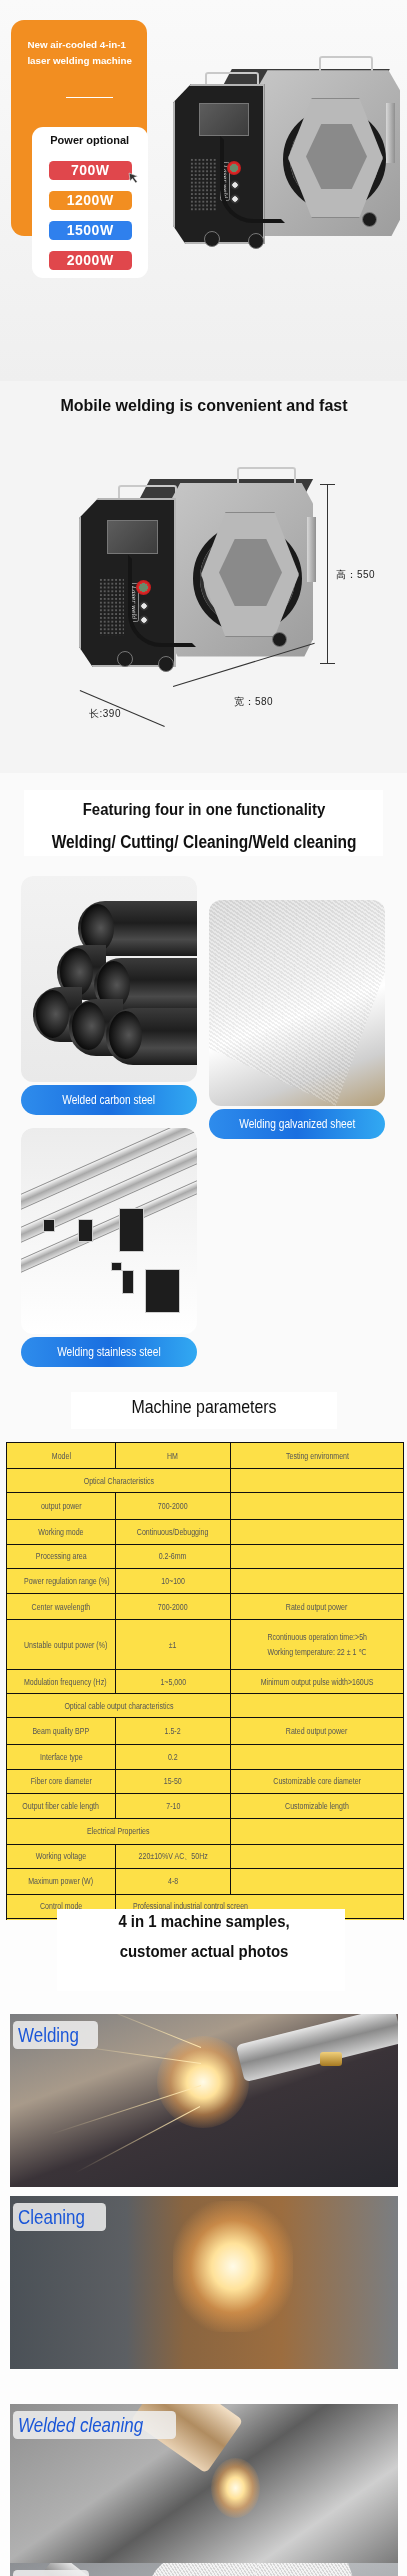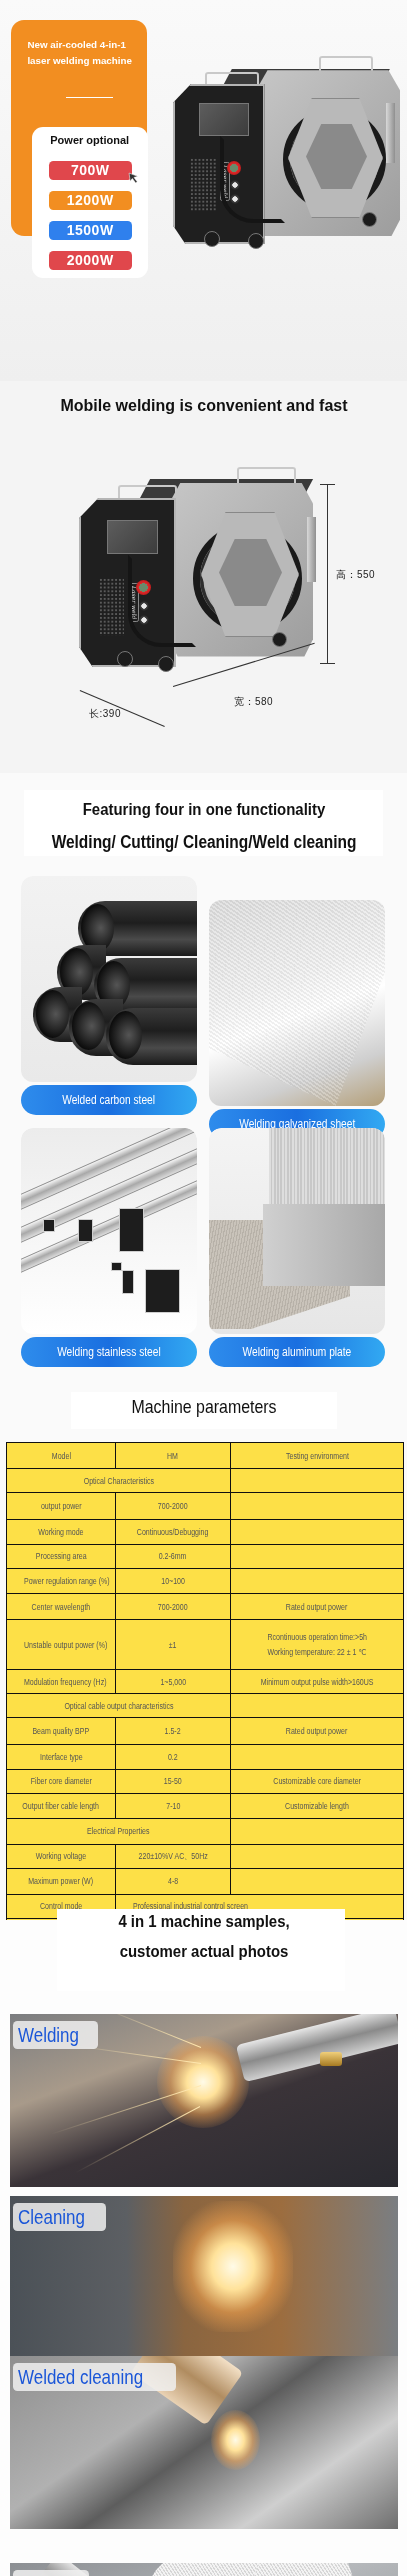--- a/index.html
+++ b/index.html
@@ -205,28 +205,20 @@
         <div class="bar-end" style="left:22px;top:91px;width:12px;height:13px;"></div>
         <div class="bar-end" style="left:57px;top:91px;width:15px;height:23px;"></div>
         <div class="bar-end" style="left:98px;top:80px;width:25px;height:44px;"></div>
         <div class="bar-end" style="left:90px;top:134px;width:11px;height:8.7px;"></div>
         <div class="bar-end" style="left:101px;top:142px;width:12px;height:24px;"></div>
         <div class="bar-end" style="left:124px;top:141px;width:35px;height:44px;"></div>
       </div>
       <div class="tile-cap" style="top:209px;"><span>Welding stainless steel</span></div>
     </div>
 
-    <div class="tile" style="left:209px;top:355px;height:239px;">
-      <div class="tile-img al-bg">
-        <div class="al-plate" style="left:0;top:92px;width:141px;height:109px;clip-path:polygon(0 0,100% 0,100% 70%,30% 100%,0 100%);"></div>
-        <div class="al-block-top" style="left:60px;top:0;width:116px;height:82px;"></div>
-        <div class="al-block" style="left:54px;top:76px;width:122px;height:82px;"></div>
-      </div>
-      <div class="tile-cap" style="top:209px;"><span>Welding aluminum plate</span></div>
-    </div>
   </section>
 
   <section class="sec-params">
     <div class="title-band" style="left:71px;width:266px;top:16.3px;height:37px;"></div>
     <div class="h-cond" style="top:19.6px;font-size:18.5px;font-weight:normal;">Machine parameters</div>
 
     <table class="param-table">
       <colgroup>
           <col style="width:109px">
           <col style="width:115px">
@@ -384,21 +376,21 @@
       <div class="nozzle" style="left:228px;top:11px;width:163px;height:38px;transform:rotate(-14deg);"></div>
       <div class="brass" style="left:310px;top:38px;width:22px;height:14px;"></div>
       <div class="photo-tag"><span>Welding</span></div>
     </div>
 
     <div class="photo p-clean" style="top:276px;">
       <div class="spark" style="left:163px;top:5.4px;width:120px;height:131px;border-radius:40%;"></div>
       <div class="photo-tag"><span>Cleaning</span></div>
     </div>
 
-    <div class="photo p-wclean" style="top:436px;">
+    <div class="photo p-wclean" style="top:484px;font-style:italic;">
       <div class="nozzle" style="left:131px;top:-16.3px;width:92px;height:65px;transform:rotate(35deg);background:linear-gradient(180deg,#f3e0c6,#b08c60 50%,#e9d2b4);"></div>
       <div class="spark" style="left:201px;top:54px;width:49px;height:60px;"></div>
       <div class="photo-tag"><span>Welded cleaning</span></div>
     </div>
 
     <div class="photo p-cut" style="top:643px;">
       <div class="glove" style="left:147px;top:-22px;width:158px;height:147px;transform:rotate(-18deg);"></div>
       <div class="glove" style="left:250px;top:-22px;width:98px;height:120px;transform:rotate(-18deg);"></div>
       <div class="nozzle" style="left:22px;top:22px;width:120px;height:44px;transform:rotate(38deg);"></div>
 

